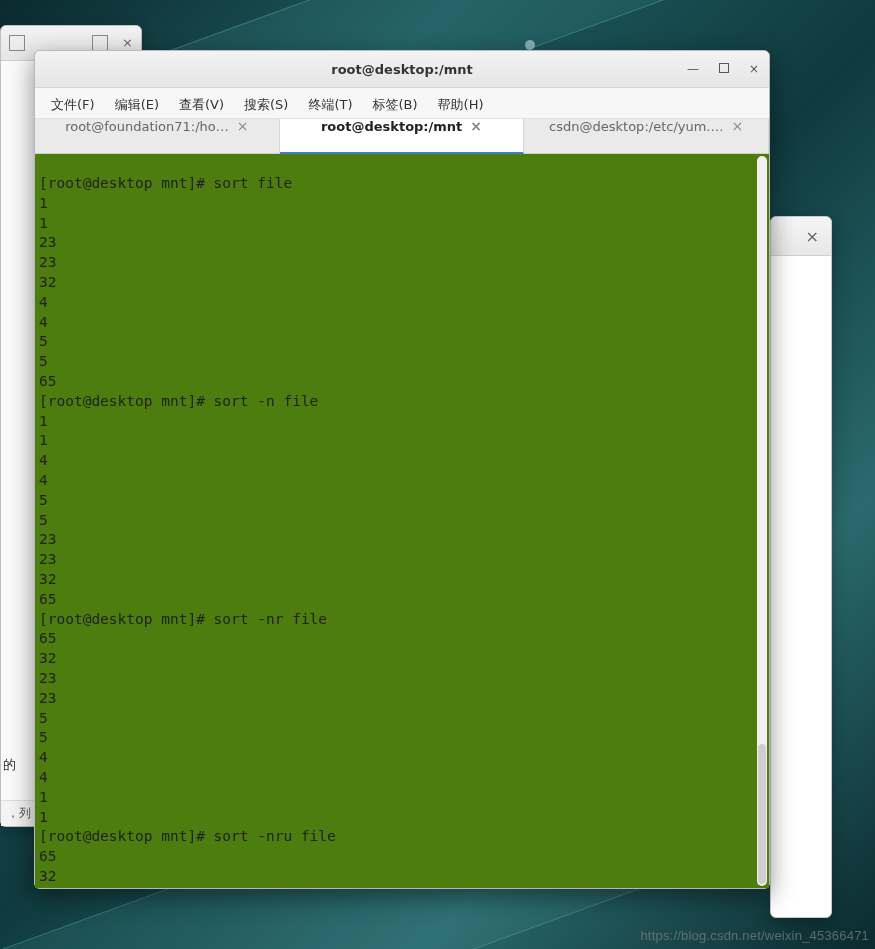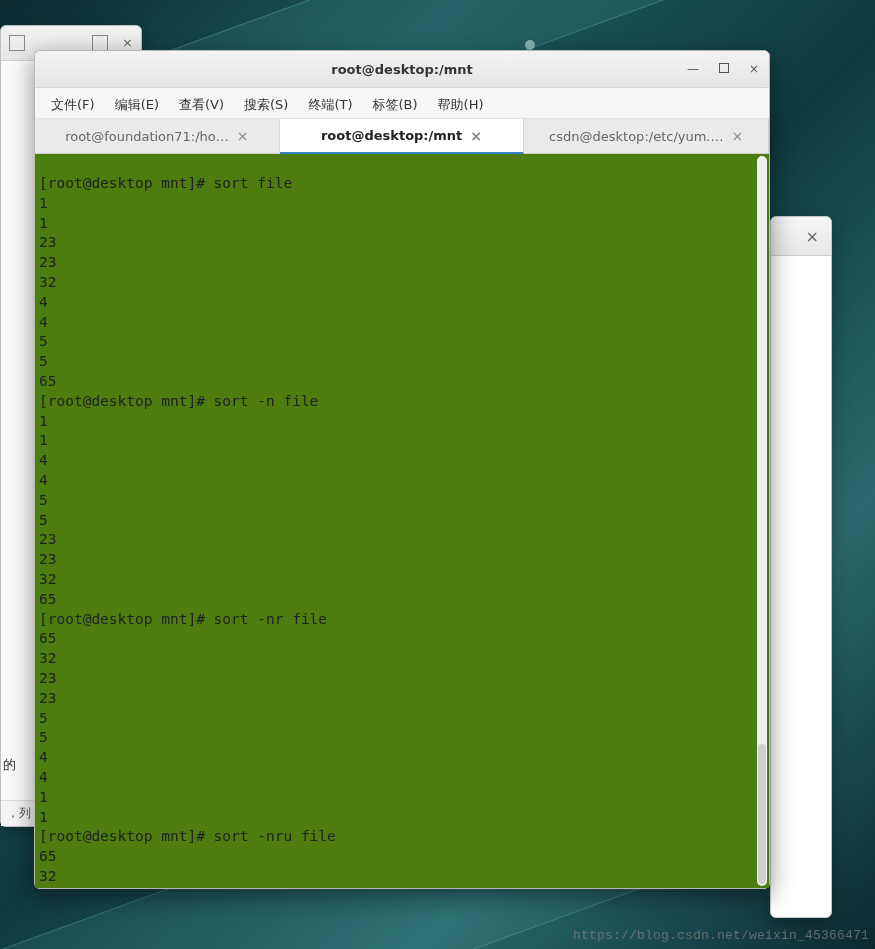--- a/index.html
+++ b/index.html
@@ -128,21 +128,21 @@
 
   .tabbar {
     height:34px;
     display:flex; align-items:stretch;
     background:#eaeaea;
     font-size:13px;
     border-bottom:1px solid #cfcfcf;
   }
   .tab {
     flex:1;
-    display:flex; align-items:center; justify-content:center;
+    display:flex; justify-content:center;
     gap:8px;
     color:#666;
     border-right:1px solid #d6d6d6;
     position:relative;
     padding:0 18px;
     min-width:0;
   }
   .tab .tab-label { overflow:hidden; text-overflow:ellipsis; white-space:nowrap; }
   .tab .tab-close { color:#888; font-size:14px; line-height:1; }
   .tab.active {
@@ -173,21 +173,21 @@
   .terminal-scrollbar .thumb {
     position:absolute; left:1px; right:1px;
     bottom:2px; height:140px;
     background:#cfcfcf; border-radius:5px;
   }
 
   .watermark {
     position:absolute;
     right:6px; bottom:6px;
     font-size:13px; color:rgba(130,130,130,.7);
-    font-family: Liberation Mono, monospace;
+    font-family: Liberation Sans, sans-serif;
     letter-spacing:.2px;
   }
 </style>
 </head>
 <body>
 
 <div class="desktop-bg">
   <span class="bg-dot"></span>
 </div>
 

